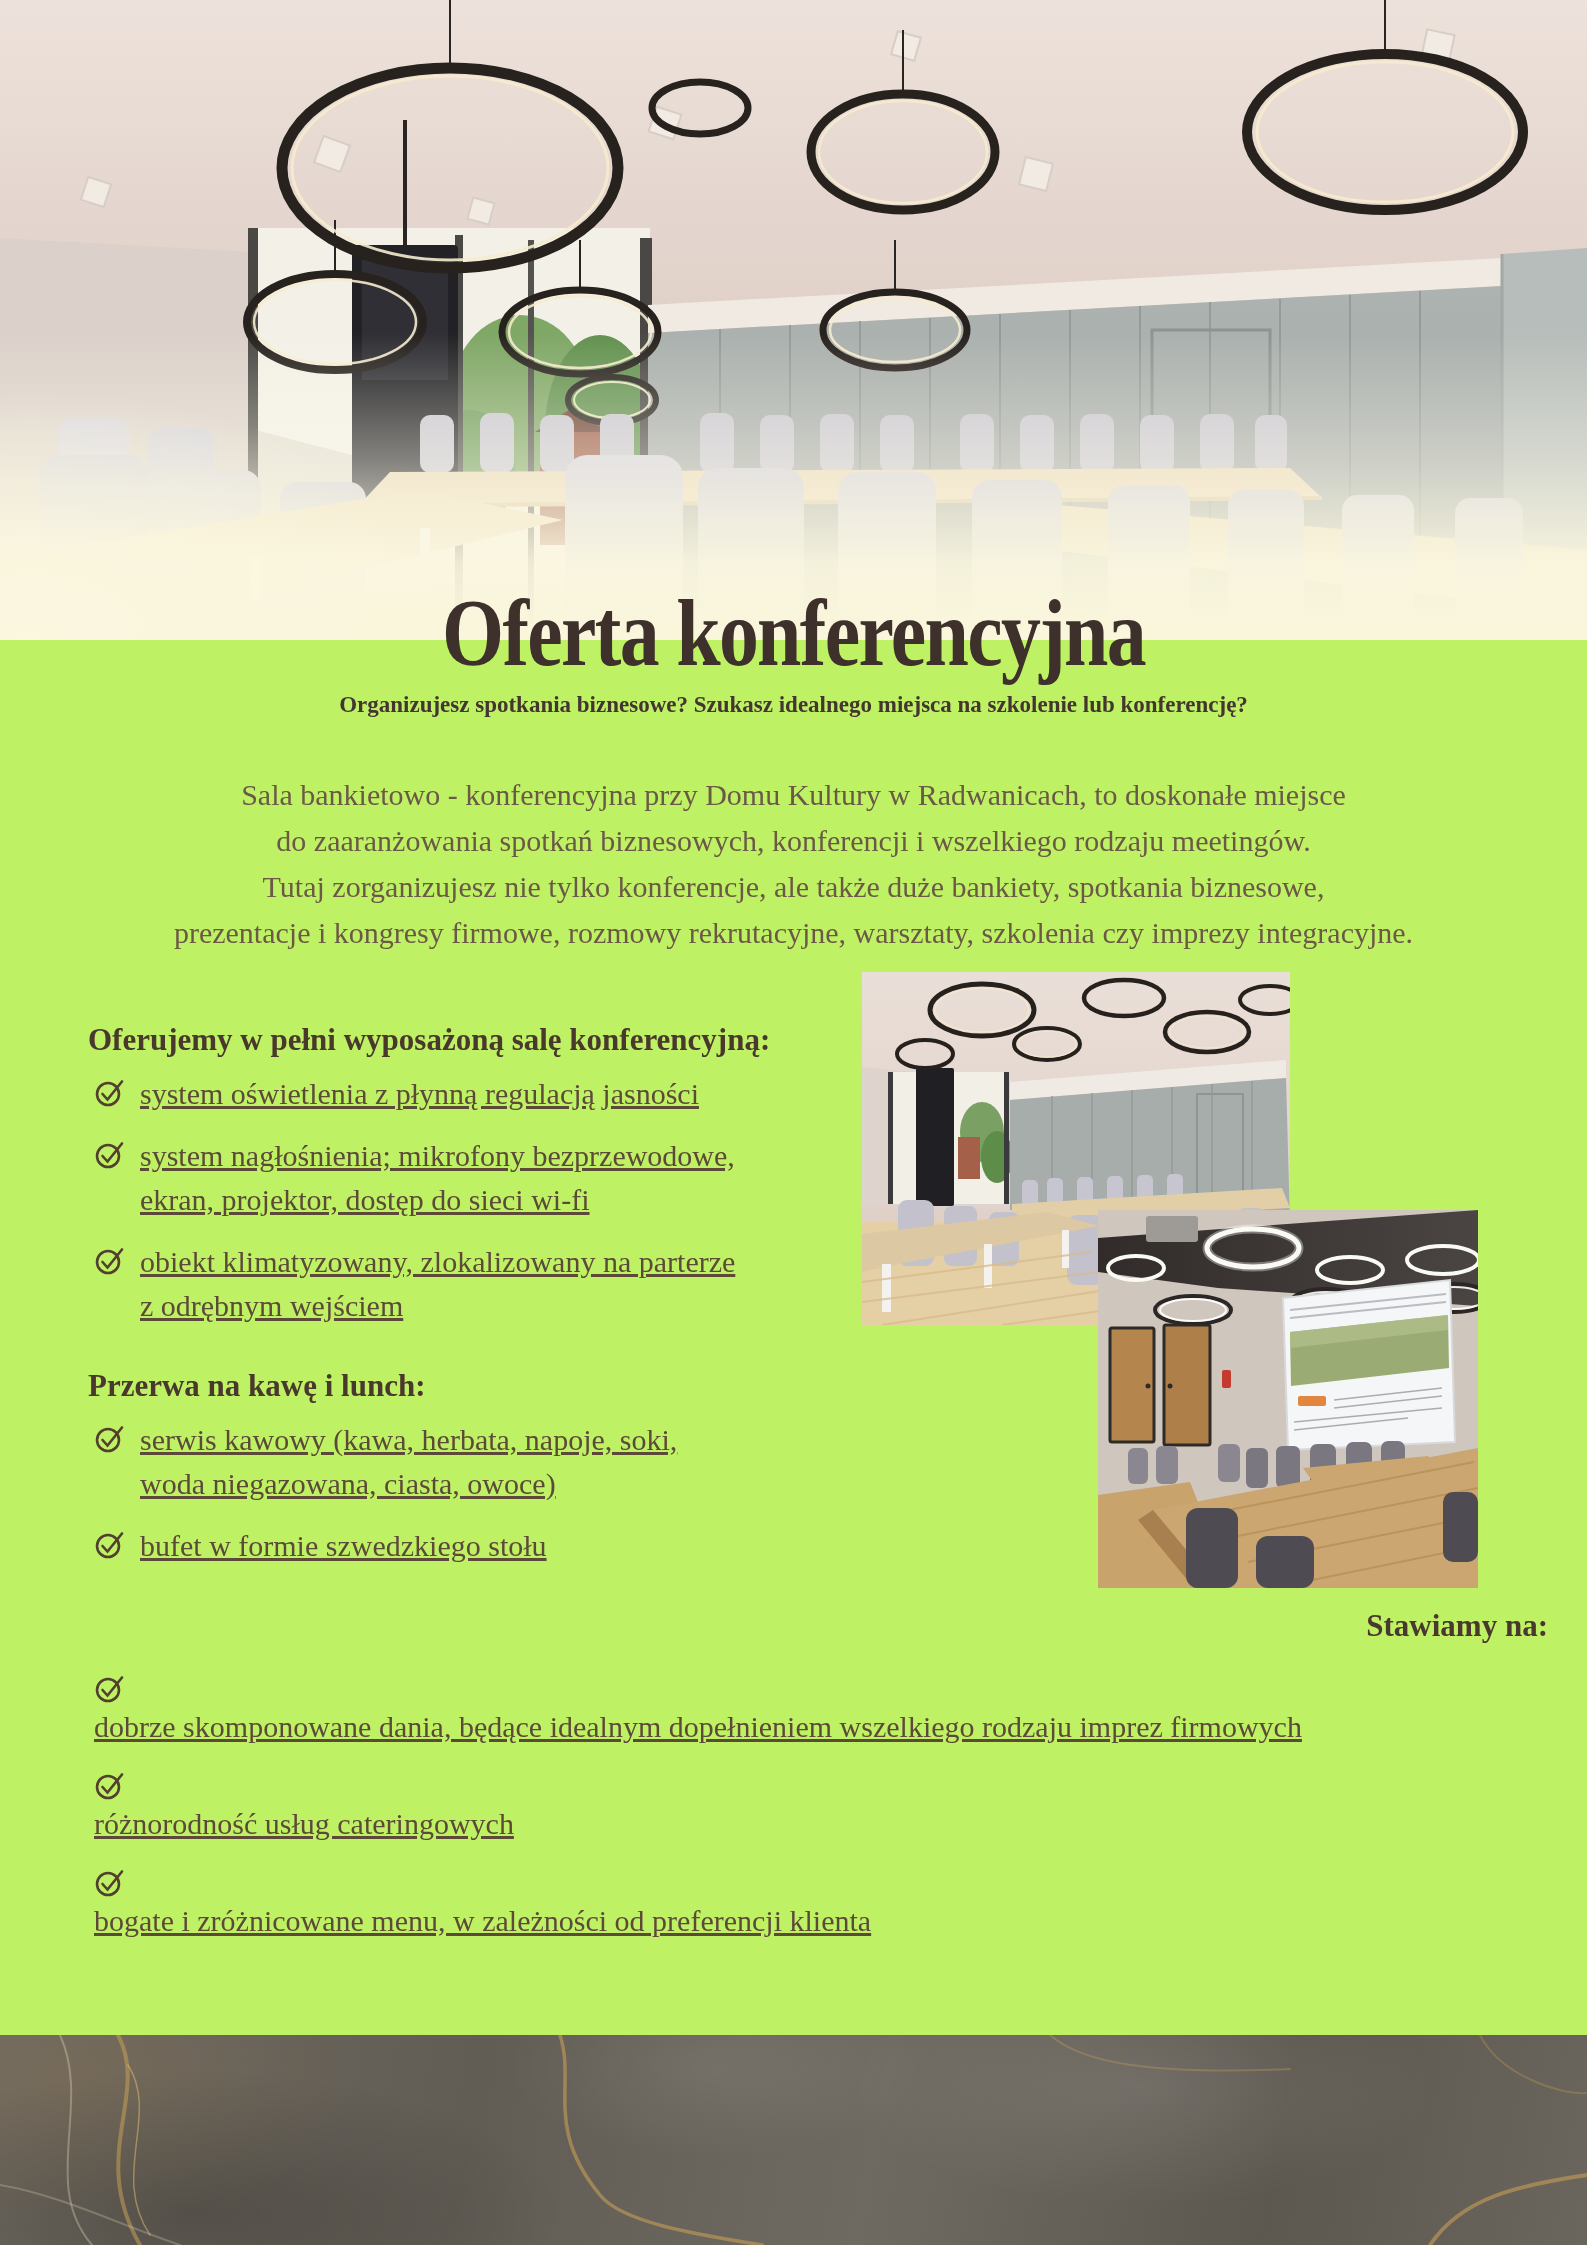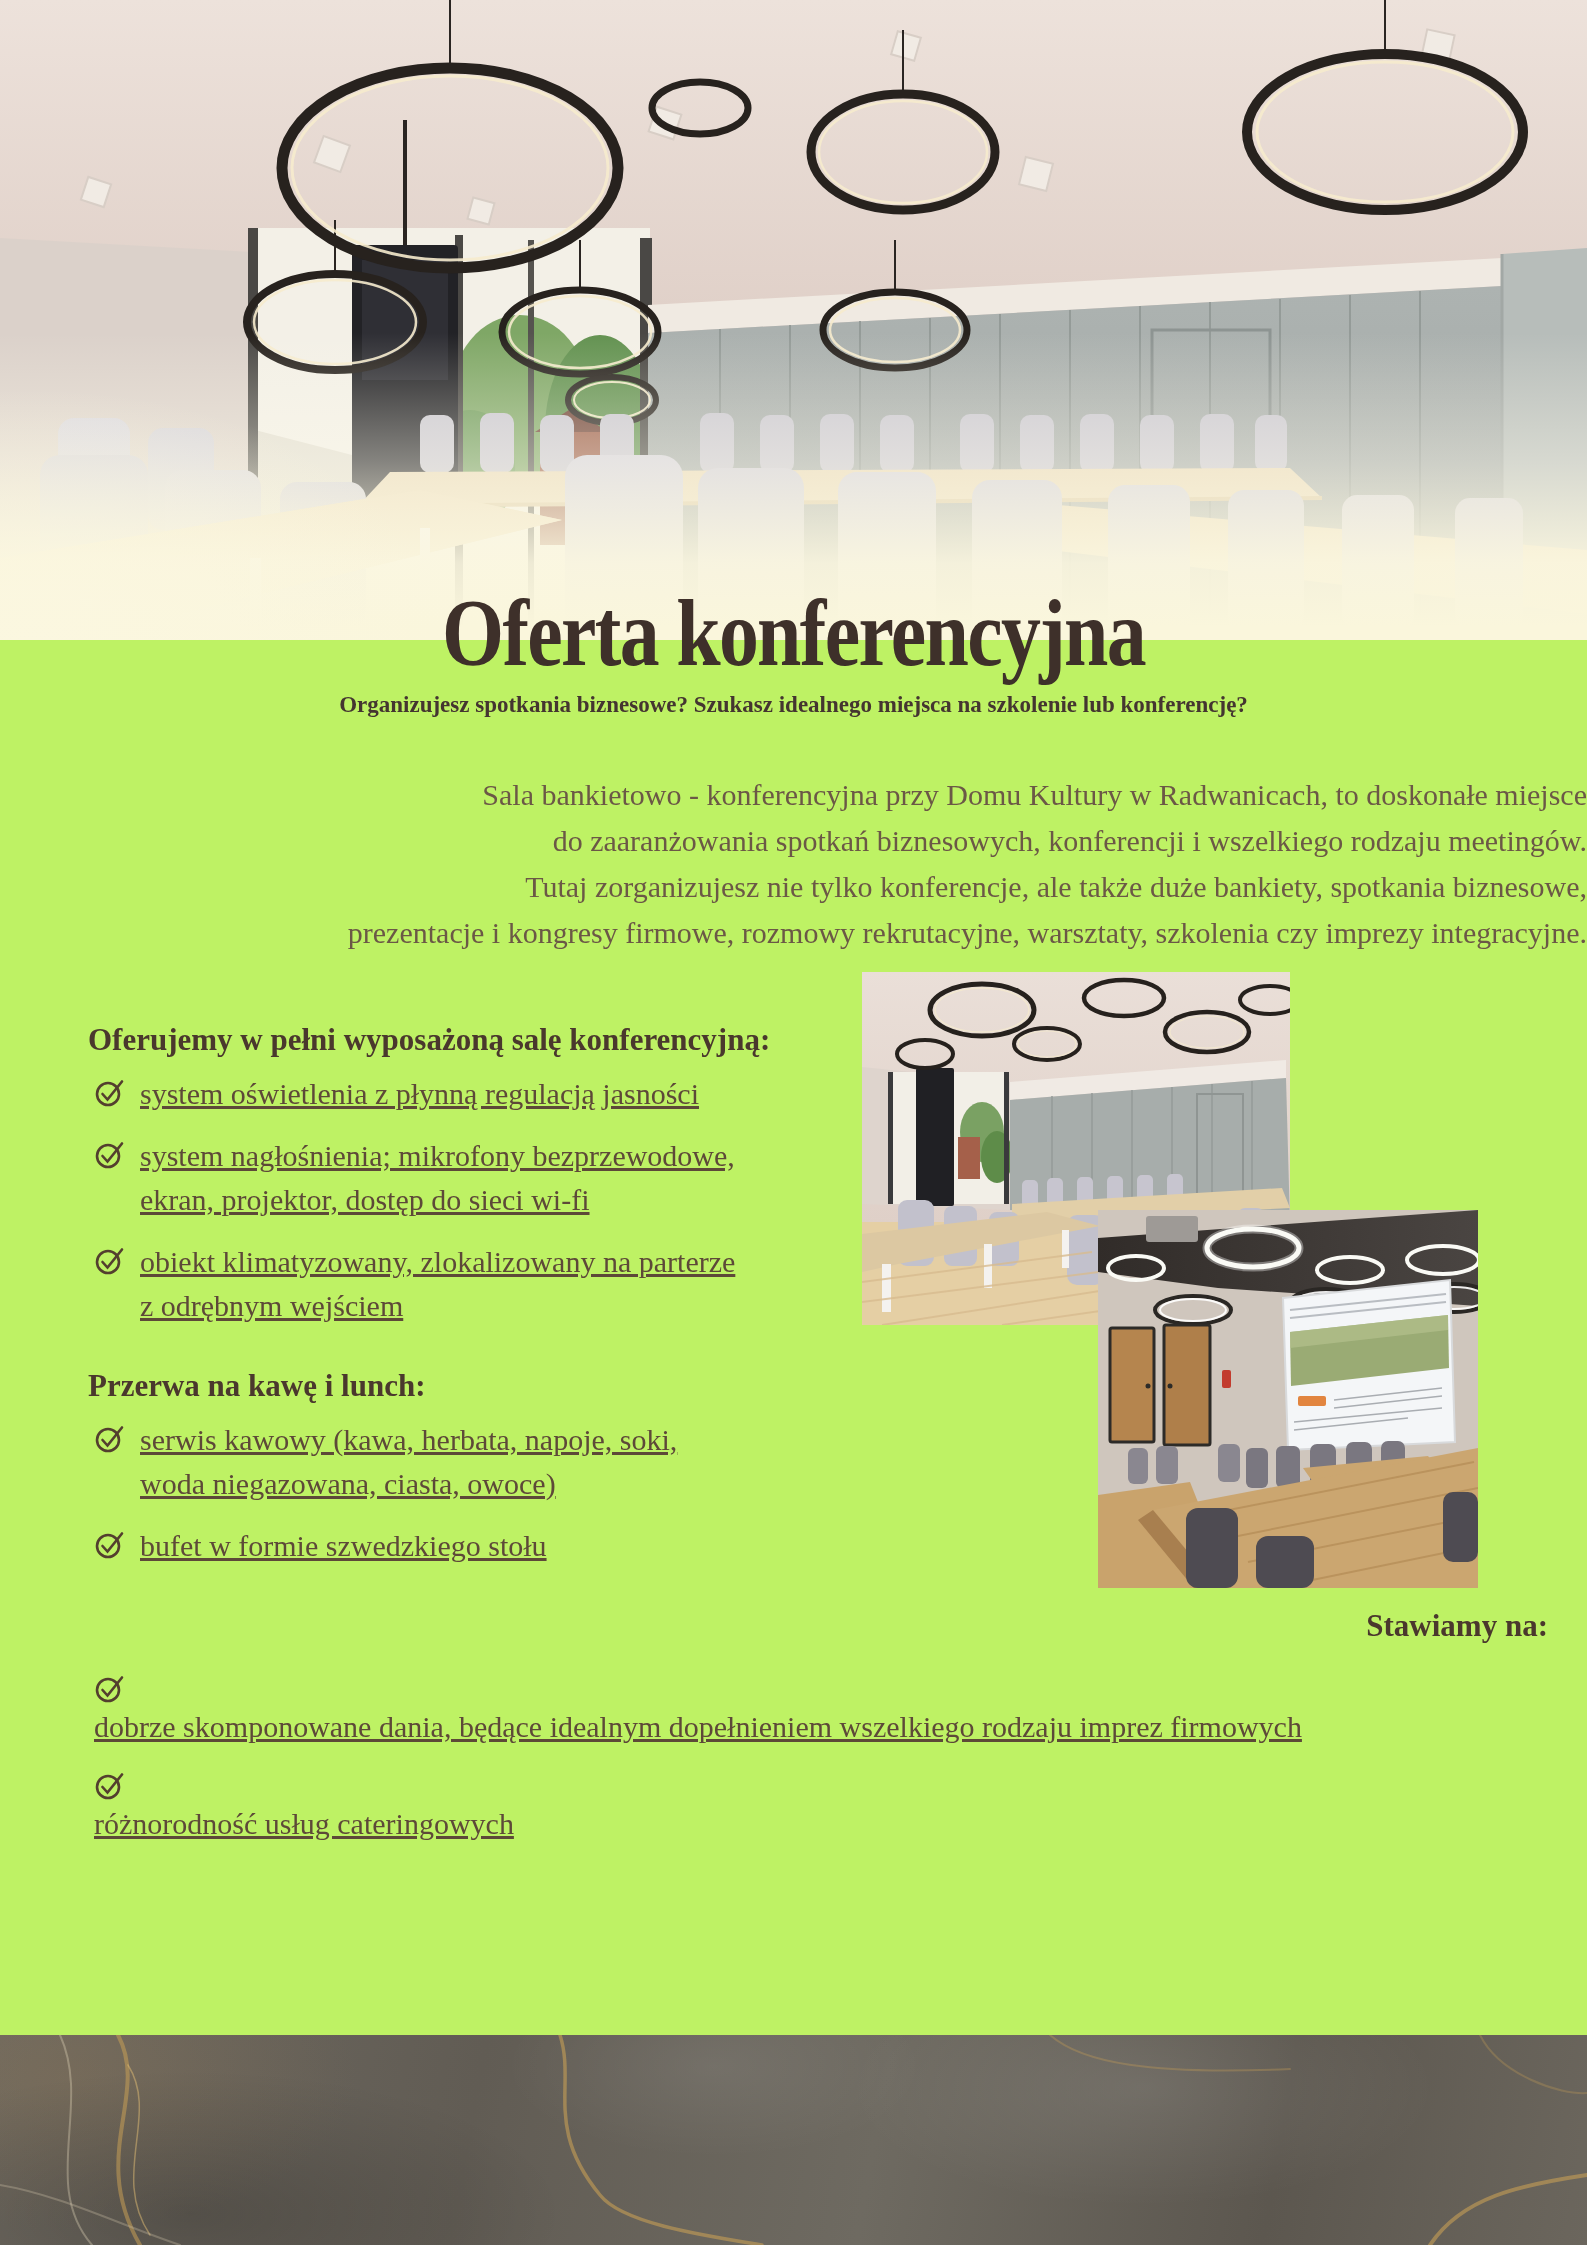--- a/index.html
+++ b/index.html
@@ -37,21 +37,21 @@
     transform:scaleX(0.84);
     line-height:1.0;
   }
   .subtitle{
     position:absolute;left:0;top:692px;width:1587px;
     text-align:center;
     font-size:23px;font-weight:bold;color:#443530;
   }
   .intro{
     position:absolute;left:0;top:772px;width:1587px;
-    text-align:right;
+    text-align:center;
     font-size:30px;line-height:46px;color:#6B5846;
     white-space:pre-line;
   }
   
   .section{position:absolute;left:88px;}
   .sec-1{top:1022px;width:820px;}
   .sec-2{top:1368px;width:820px;}
   .sec-3{top:1608px;width:1460px;}
   .section h2{
     margin:0 0 14px 0;
@@ -298,20 +298,27 @@
           <path d="M8.5 17 l5 5.5 L28 4.5"></path>
         </svg>
       <span class="bullet-text">dobrze skomponowane dania, będące idealnym dopełnieniem wszelkiego rodzaju imprez firmowych</span>
     </div>
     <div class="bullet">
       <svg class="ck" viewBox="0 0 32 32" fill="none" stroke="#533F2E" stroke-width="2.6" stroke-linecap="round">
           <circle cx="14" cy="17" r="11"></circle>
           <path d="M8.5 17 l5 5.5 L28 4.5"></path>
         </svg>
       <span class="bullet-text">różnorodność usług cateringowych</span>
+    </div>
+    <div class="bullet">
+      <svg class="ck" viewBox="0 0 32 32" fill="none" stroke="#533F2E" stroke-width="2.6" stroke-linecap="round">
+          <circle cx="14" cy="17" r="11"></circle>
+          <path d="M8.5 17 l5 5.5 L28 4.5"></path>
+        </svg>
+      <span class="bullet-text">bogate i zróżnicowane menu, w zależności od preferencji klienta</span>
     </div>
   </div>
 
   <div class="photo1">
     <svg width="428" height="353" viewBox="0 0 428 353">
       <defs>
         <linearGradient id="p1c" x1="0" y1="0" x2="0" y2="1">
           <stop offset="0" stop-color="#EADFD8"></stop>
             <stop offset="1" stop-color="#DFD0C8"></stop>
         </linearGradient>

